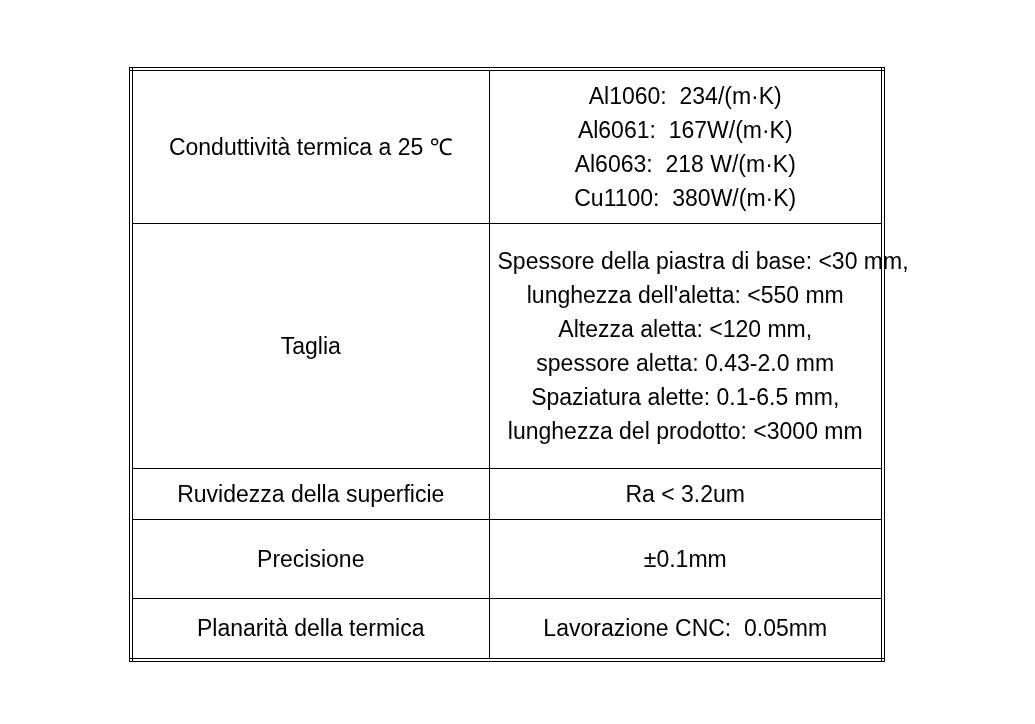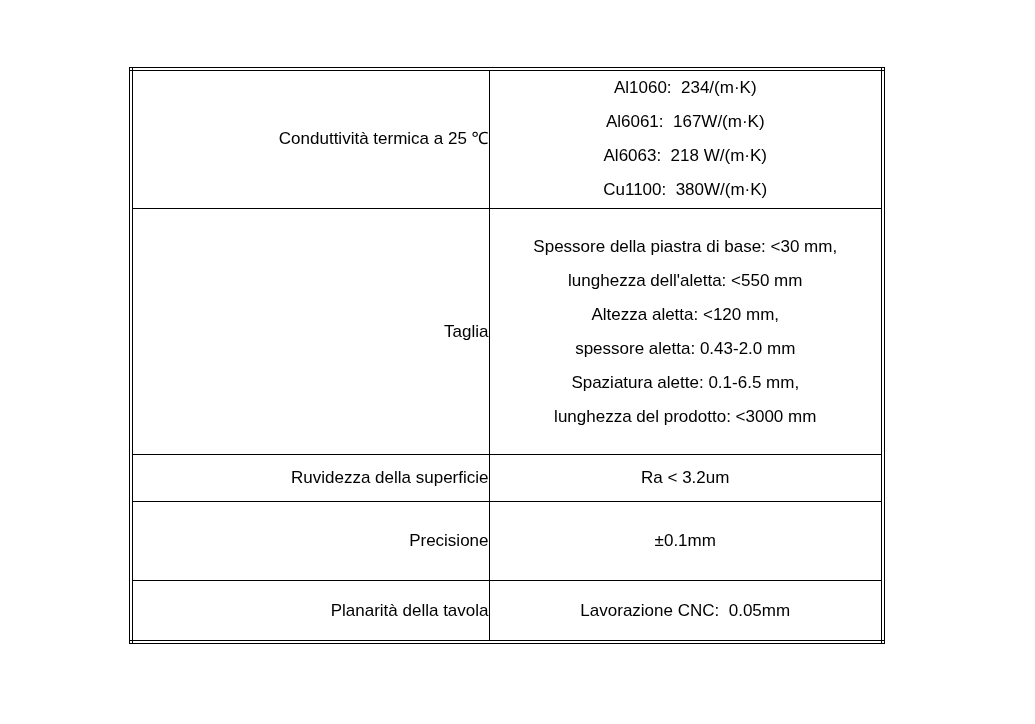--- a/index.html
+++ b/index.html
@@ -22,36 +22,35 @@
     width: 756px;
     height: 577px;
     border-collapse: collapse;
     table-layout: fixed;
     border: 4px double #000000;
   }
   table.spec td {
     border: 1px solid #000000;
     text-align: center;
     vertical-align: middle;
-    font-size: 17px;
-    padding: 0;
+    font-size: 23px;
+    padding: 8px;
   }
   tr.r1 { height: 138px; }
   tr.r2 { height: 245px; }
   tr.r3 { height: 46px; }
   tr.r4 { height: 79px; }
   tr.r5 { height: 61px; }
   td.value .line {
     line-height: 34px;
     white-space: nowrap;
   }
   td.label .line {
     line-height: 22px;
     white-space: nowrap;
-    text-align: right;
   }
 </style>
 </head>
 <body>
 
 <table class="spec">
   <colgroup>
     <col style="width:358px">
     <col>
   </colgroup>
@@ -91,20 +90,20 @@
     <tr class="r4">
       <td class="label">
         <div class="line">Precisione</div>
       </td>
       <td class="value">
         <div class="line">±0.1mm</div>
       </td>
     </tr>
     <tr class="r5">
       <td class="label">
-        <div class="line">Planarità della tavola</div>
+        <div class="line">Planarità della termica</div>
       </td>
       <td class="value">
         <div class="line">Lavorazione CNC:&nbsp; 0.05mm</div>
       </td>
     </tr>
   </tbody>
 </table>
 
 </body></html>

